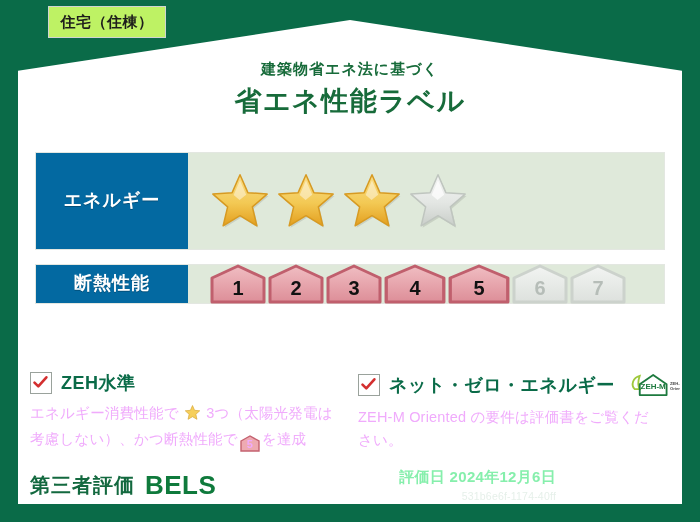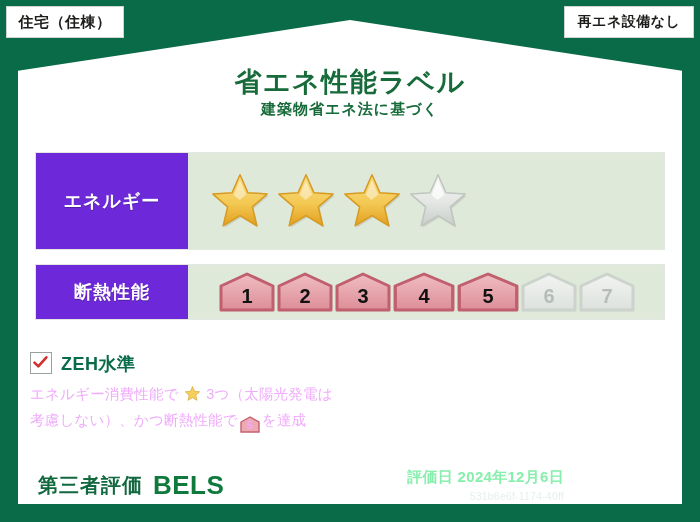--- a/index.html
+++ b/index.html
@@ -16,28 +16,29 @@
   #house-body{
     position:absolute;
     left:18px; top:20px; width:664px; height:484px;
     background:#ffffff;
     clip-path:polygon(50% 0%, 100% 10.5%, 100% 100%, 0% 100%, 0% 10.5%);
   }
 
   
   .corner-tag{
     position:absolute;
-    background:#ffffff;
+    background:#bef264;
     border:1px solid #cfd4d2;
     color:#1d1d1b;
     font-size:15px;
     font-weight:700;
     letter-spacing:.5px;
     display:flex;align-items:center;justify-content:center;
     box-sizing:border-box;
+    margin-left:42px;
   }
   #tag-left{ left:6px; top:6px; width:118px; height:32px; }
   #tag-right{ right:6px; top:6px; width:130px; height:32px; font-size:14px;}
 
   
   #title-block{
     position:absolute; left:0; top:60px; width:700px;
     text-align:center; color:#176b3a;
   }
   #title-sub{ font-size:15px; font-weight:700; letter-spacing:1px; }
@@ -45,34 +46,35 @@
 
   
   .metric-row{
     position:absolute; left:35px; width:630px;
     display:flex; align-items:stretch;
     background:#dfe9da;
     border:1px solid #e3e7e1;
     box-sizing:border-box;
   }
   #row-energy{ top:152px; height:98px; }
-  #row-insul { top:264px; height:56px;gap:9px; }
+  #row-insul { top:264px; height:40px; }
 
   .metric-label{
-    background:#6d28d9;
+    background:#0369a1;
     color:#ffffff;
     width:152px;
     flex:0 0 152px;
     display:flex;flex-direction:column;
     align-items:center;justify-content:center;
     font-weight:700;
     font-size:18px;
     line-height:1.35;
     letter-spacing:1px;
     text-shadow:0 1px 0 rgba(0,0,0,.25);
+    font-family:Liberation Mono, monospace;
   }
   .metric-body{
     flex:1 1 auto;
     display:flex;align-items:center;
     padding-left:22px;
   }
 
   
   .star{
     width:60px;height:58px;margin-right:6px;
@@ -95,21 +97,21 @@
     padding-bottom:6px;
     color:#111;
   }
   .chip.off span{ color:#b6bdb8; }
 
   
   .info-col{ position:absolute; top:352px; }
   #info-left{ left:30px; width:305px; }
   #info-right{ left:358px; width:305px; }
 
-  .info-head{ display:flex; align-items:flex-start; gap:9px; }
+  .info-head{ display:flex; align-items:center; gap:9px;margin-top:19px; }
   .checkbox{
     width:20px;height:20px;flex:0 0 20px;
     border:1.5px solid #9aa29c;background:#fff;
     position:relative;
   }
   .checkbox svg{position:absolute;left:1px;top:1px;}
   .info-title{
     font-size:18px;font-weight:700;color:#0a6b48;letter-spacing:.5px;
     white-space:nowrap;
   }
@@ -119,21 +121,21 @@
     letter-spacing:.2px;
   }
   .inline-star{ vertical-align:-3px; margin:0 1px; }
   .inline-chip{ display:inline-block; vertical-align:-4px; width:20px;height:17px;position:relative; margin:0 2px;}
   .inline-chip svg{position:absolute;inset:0;width:100%;height:100%;}
   .inline-chip b{position:relative;display:block;text-align:center;font-size:11px;line-height:19px;}
 
   #zehm-logo{ margin-left:4px; display:flex; align-items:center; }
 
   
-  #footer{ position:absolute; left:8px; bottom:0; width:574px; height:62px; }
+  #footer{ position:absolute; left:0; bottom:0; width:574px; height:62px; }
   #bels-box{
     position:absolute; left:18px; top:8px;
     height:34px; padding:0 12px;
     background:#fff; display:flex;align-items:center; gap:10px;
   }
   #bels-jp{ font-size:20px;font-weight:700;color:#13693f;letter-spacing:1px;}
   #bels-en{ font-size:26px;font-weight:700;color:#0f7a3c;letter-spacing:.5px;}
   #building-name{
     position:absolute; left:245px; top:16px;
     color:#fff;font-size:15px;font-weight:700;letter-spacing:.5px;
@@ -148,25 +150,24 @@
   }
 </style>
 </head>
 <body>
 
 <div id="label-root">
 
   <div id="house-body"></div>
 
   <div class="corner-tag" id="tag-left">住宅（住棟）</div>
-  <div class="corner-tag" id="tag-right">再エネ設備なし</div>
 
   <div id="title-block">
+    <div id="title-sub">建築物省エネ法に基づく</div>
     <div id="title-main">省エネ性能ラベル</div>
-    <div id="title-sub">建築物省エネ法に基づく</div>
   </div>
 
   <div class="metric-row" id="row-energy">
     <div class="metric-label">
       <span>エネルギー</span>
     </div>
     <div class="metric-body" id="stars-container">
         <svg class="star" viewBox="0 0 64 62">
           <defs>
             <linearGradient id="sg0" x1="0" y1="0" x2="0" y2="1">
@@ -328,20 +329,40 @@
           </svg>
       </span><span>3つ（太陽光発電は考慮しない）、かつ断熱性能で</span><span class="inline-chip">
         <svg viewBox="0 0 20 17" preserveAspectRatio="none">
             <path d="M1 6 L10 1 L19 6 L19 16 L1 16 Z" fill="#eeaab2" stroke="#c4616f" stroke-width="1.4"></path>
           </svg>
         <b>5</b>
       </span><span>を達成</span>
     </div>
   </div>
 
+  <div class="info-col" id="info-right">
+    <div class="info-head">
+      <span class="checkbox">
+        <svg width="17" height="17" viewBox="0 0 17 17" aria-hidden="true">
+          <path d="M2.5 8.6 L6.3 12.4 L14.4 3.3" fill="none" stroke="#d32f2f" stroke-width="2.6" stroke-linecap="round" stroke-linejoin="round"></path>
+        </svg>
+      </span>
+      <span class="info-title">ネット・ゼロ・エネルギー</span>
+      <span id="zehm-logo">
+        <svg width="52" height="28" viewBox="0 0 62 32" aria-hidden="true">
+          <path d="M8 21 C3 16, 6 7, 14 5 C12 11, 11 16, 14 21 Z" fill="none" stroke="#9fc93c" stroke-width="2.2"></path>
+          <path d="M14 15 L30 4 L46 15 L46 28 L14 28 Z" fill="none" stroke="#1d7a3e" stroke-width="2.2" stroke-linejoin="round"></path>
+          <text x="30" y="21" font-family="'Liberation Sans',sans-serif" font-size="9.5" font-weight="700" fill="#1d7a3e" text-anchor="middle">ZEH-M</text>
+          <text x="50" y="16" font-family="'Liberation Sans',sans-serif" font-size="5" font-weight="700" fill="#4a4a4a">ZEH-M</text>
+          <text x="50" y="22" font-family="'Liberation Sans',sans-serif" font-size="5" font-weight="700" fill="#4a4a4a">Oriented</text>
+        </svg>
+      </span>
+    </div>
+    <div class="info-desc">ZEH-M Oriented の要件は評価書をご覧ください。</div>
+  </div>
 
   <div id="footer">
     <div id="bels-box">
       <span id="bels-jp">第三者評価</span>
       <span id="bels-en">BELS</span>
     </div>
     <div id="building-name">ロータスヒルA</div>
     <div id="eval-date">評価日 2024年12月6日</div>
     <div id="eval-id">531b6e6f-1174-40ff</div>
   </div>

